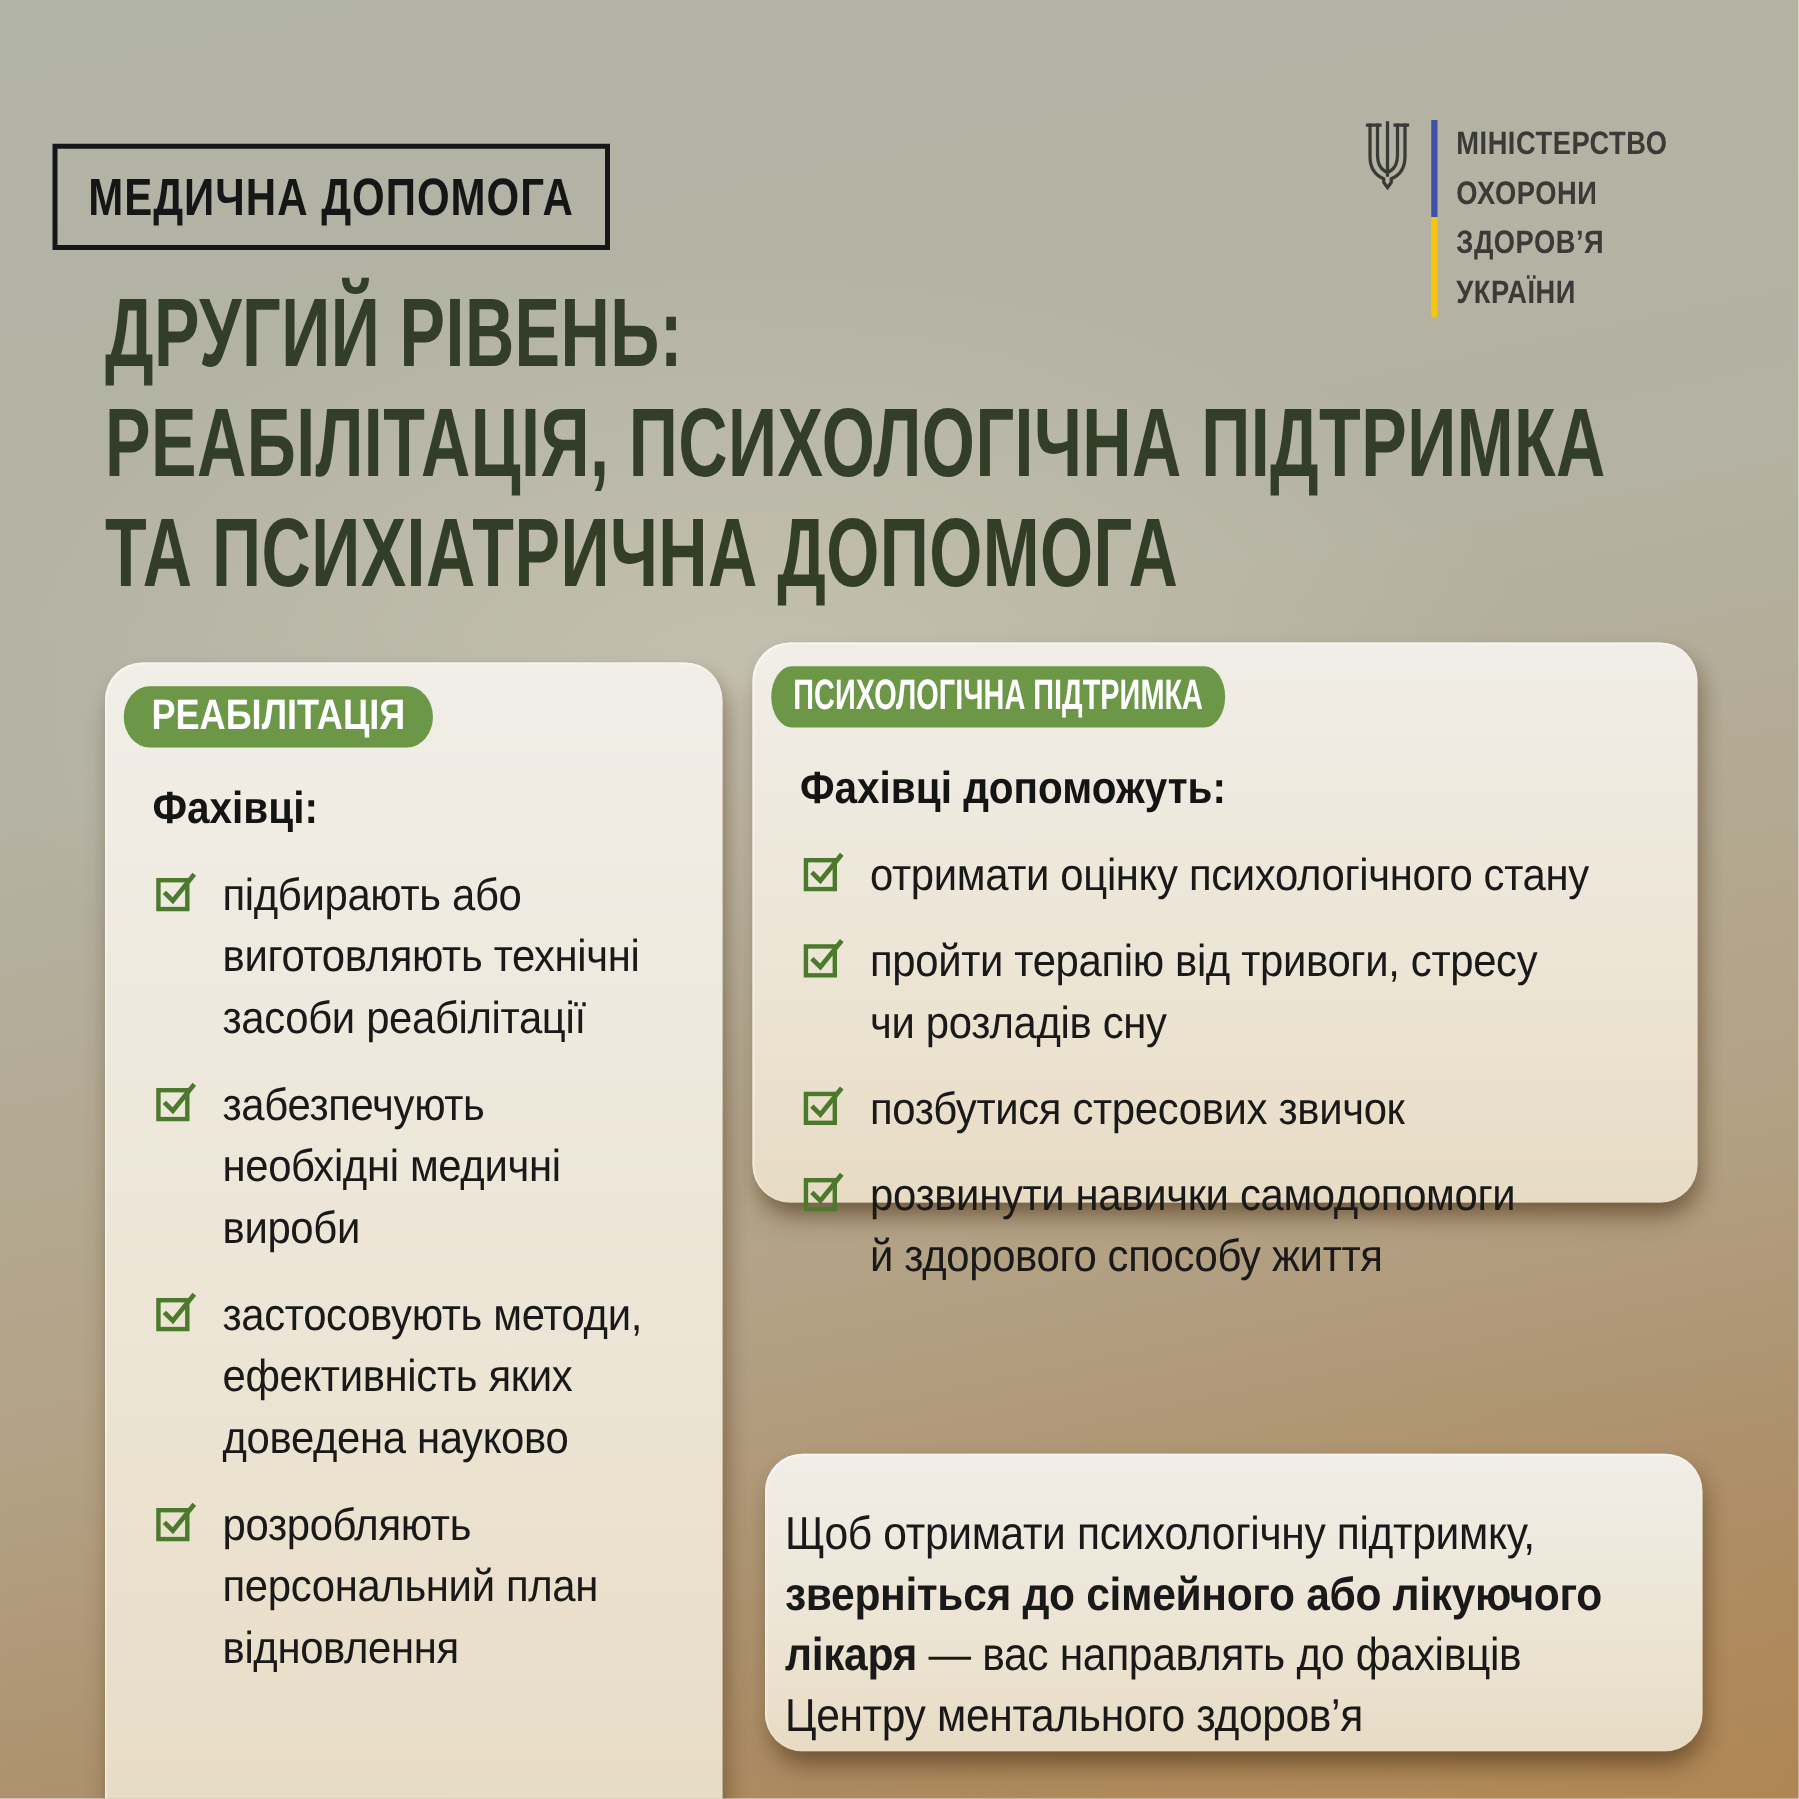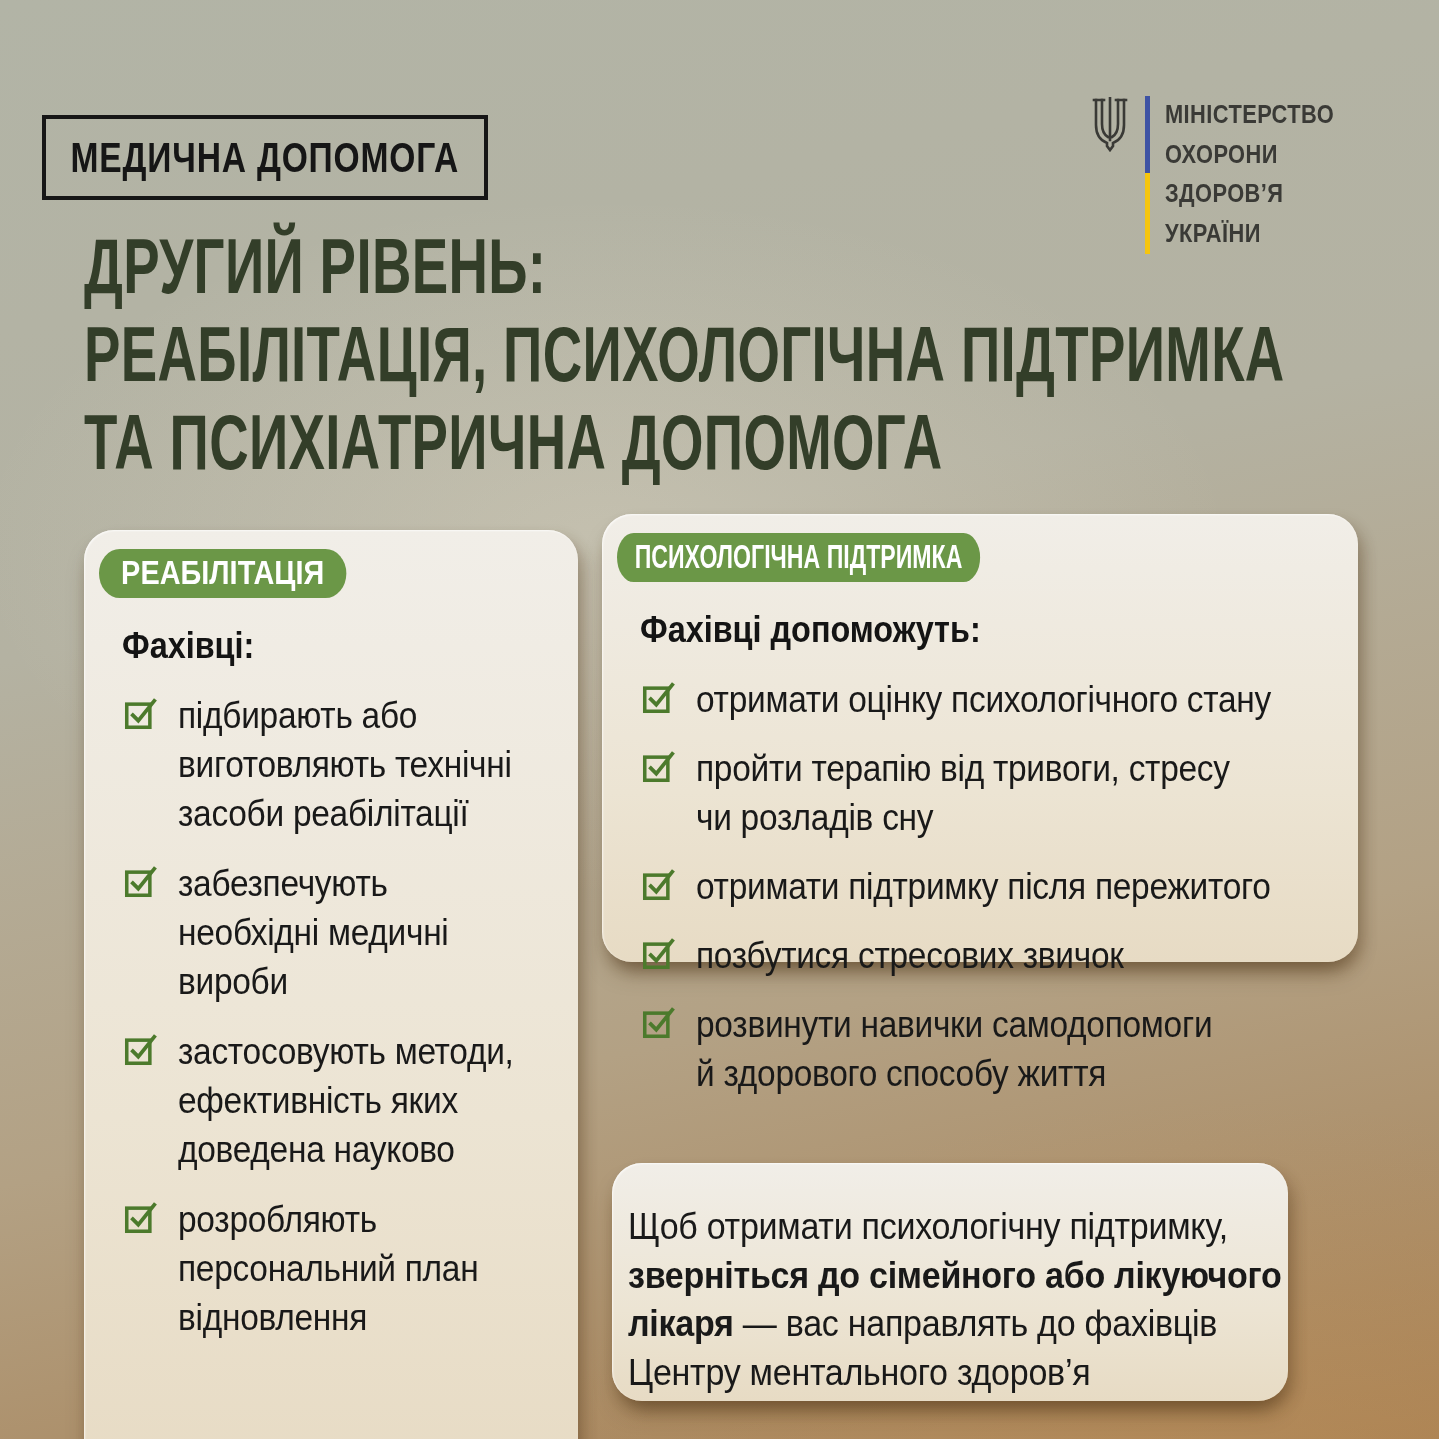--- a/index.html
+++ b/index.html
@@ -46,21 +46,21 @@
 
   
   .card{
     position:absolute;box-sizing:border-box;border-radius:30px;
     background:linear-gradient(180deg,#f1eee8 0%,#ece4d3 62%,#e7dbc4 100%);
     box-shadow:0 16px 22px -8px rgba(70,45,15,0.5), 6px 8px 14px rgba(85,58,28,0.28),
                inset 1px 1px 2px rgba(255,255,255,0.7);
   }
   .card-rehab{left:84px;top:530px;width:494px;height:948px;}
   .card-psych{left:602px;top:514px;width:756px;height:448px;}
-  .card-note{left:612px;top:1163px;width:676px;height:238px;}
+  .card-note{left:612px;top:1163px;width:750px;height:238px;}
 
   .pill{
     display:inline-flex;align-items:center;height:46px;
     margin:19px 0 0 15px;padding:0 26px 3px 26px;border-radius:26px;
     background:#6b9747;color:#ffffff;font-size:34px;font-weight:700;white-space:pre;
     transform-origin:left center;
   }
   .pill-left{transform:scaleX(0.85);}
   .pill-right{transform:scaleX(0.68);}
 
@@ -181,27 +181,20 @@
             <path d="M8 16.5 L13 21.5 L27.5 3.5" stroke="#4c7a2c" stroke-width="3.4" stroke-linecap="square"></path>
           </svg>
         <span class="item-text">пройти терапію від тривоги, стресу
 чи розладів сну</span>
       </li>
       <li>
         <svg class="checkbox" viewBox="0 0 30 30" fill="none">
             <rect x="2.5" y="6.5" width="21" height="21" stroke="#4c7a2c" stroke-width="3.2"></rect>
             <path d="M8 16.5 L13 21.5 L27.5 3.5" stroke="#4c7a2c" stroke-width="3.4" stroke-linecap="square"></path>
           </svg>
-        <span class="item-text">отримати підтримку після пережитого</span>
-      </li>
-      <li>
-        <svg class="checkbox" viewBox="0 0 30 30" fill="none">
-            <rect x="2.5" y="6.5" width="21" height="21" stroke="#4c7a2c" stroke-width="3.2"></rect>
-            <path d="M8 16.5 L13 21.5 L27.5 3.5" stroke="#4c7a2c" stroke-width="3.4" stroke-linecap="square"></path>
-          </svg>
         <span class="item-text">позбутися стресових звичок</span>
       </li>
       <li>
         <svg class="checkbox" viewBox="0 0 30 30" fill="none">
             <rect x="2.5" y="6.5" width="21" height="21" stroke="#4c7a2c" stroke-width="3.2"></rect>
             <path d="M8 16.5 L13 21.5 L27.5 3.5" stroke="#4c7a2c" stroke-width="3.4" stroke-linecap="square"></path>
           </svg>
         <span class="item-text">розвинути навички самодопомоги
 й здорового способу життя</span>
       </li>

